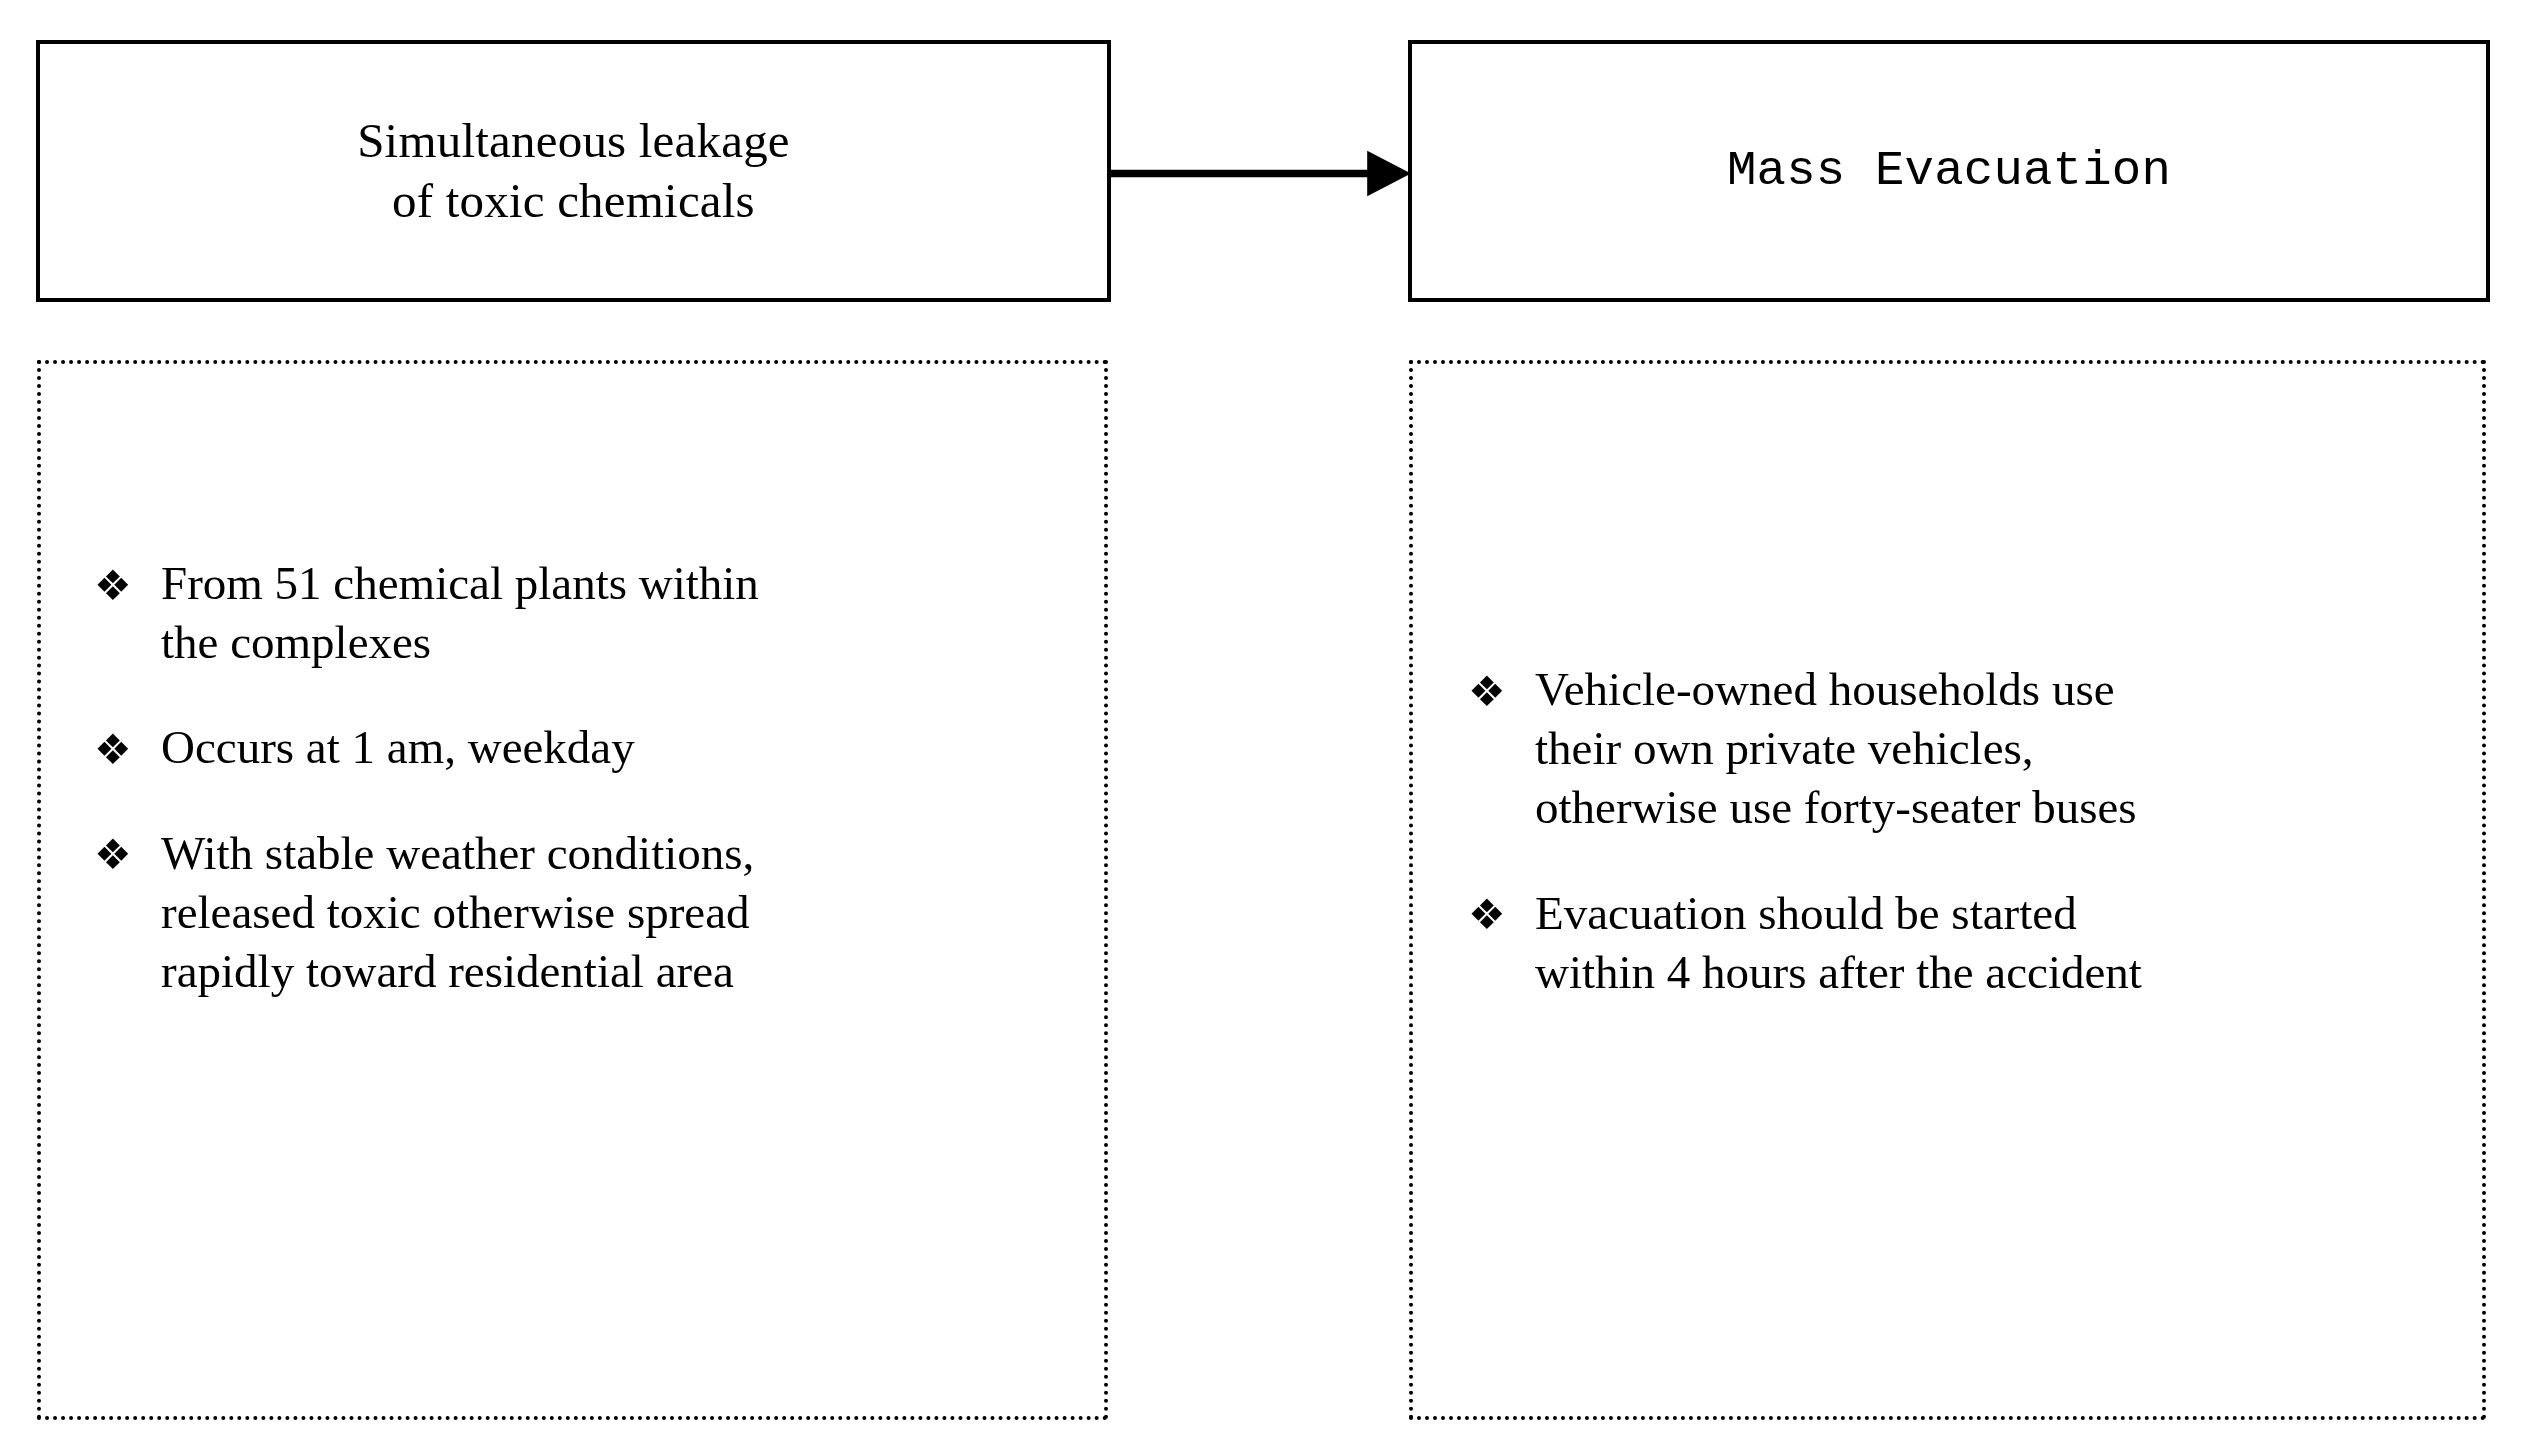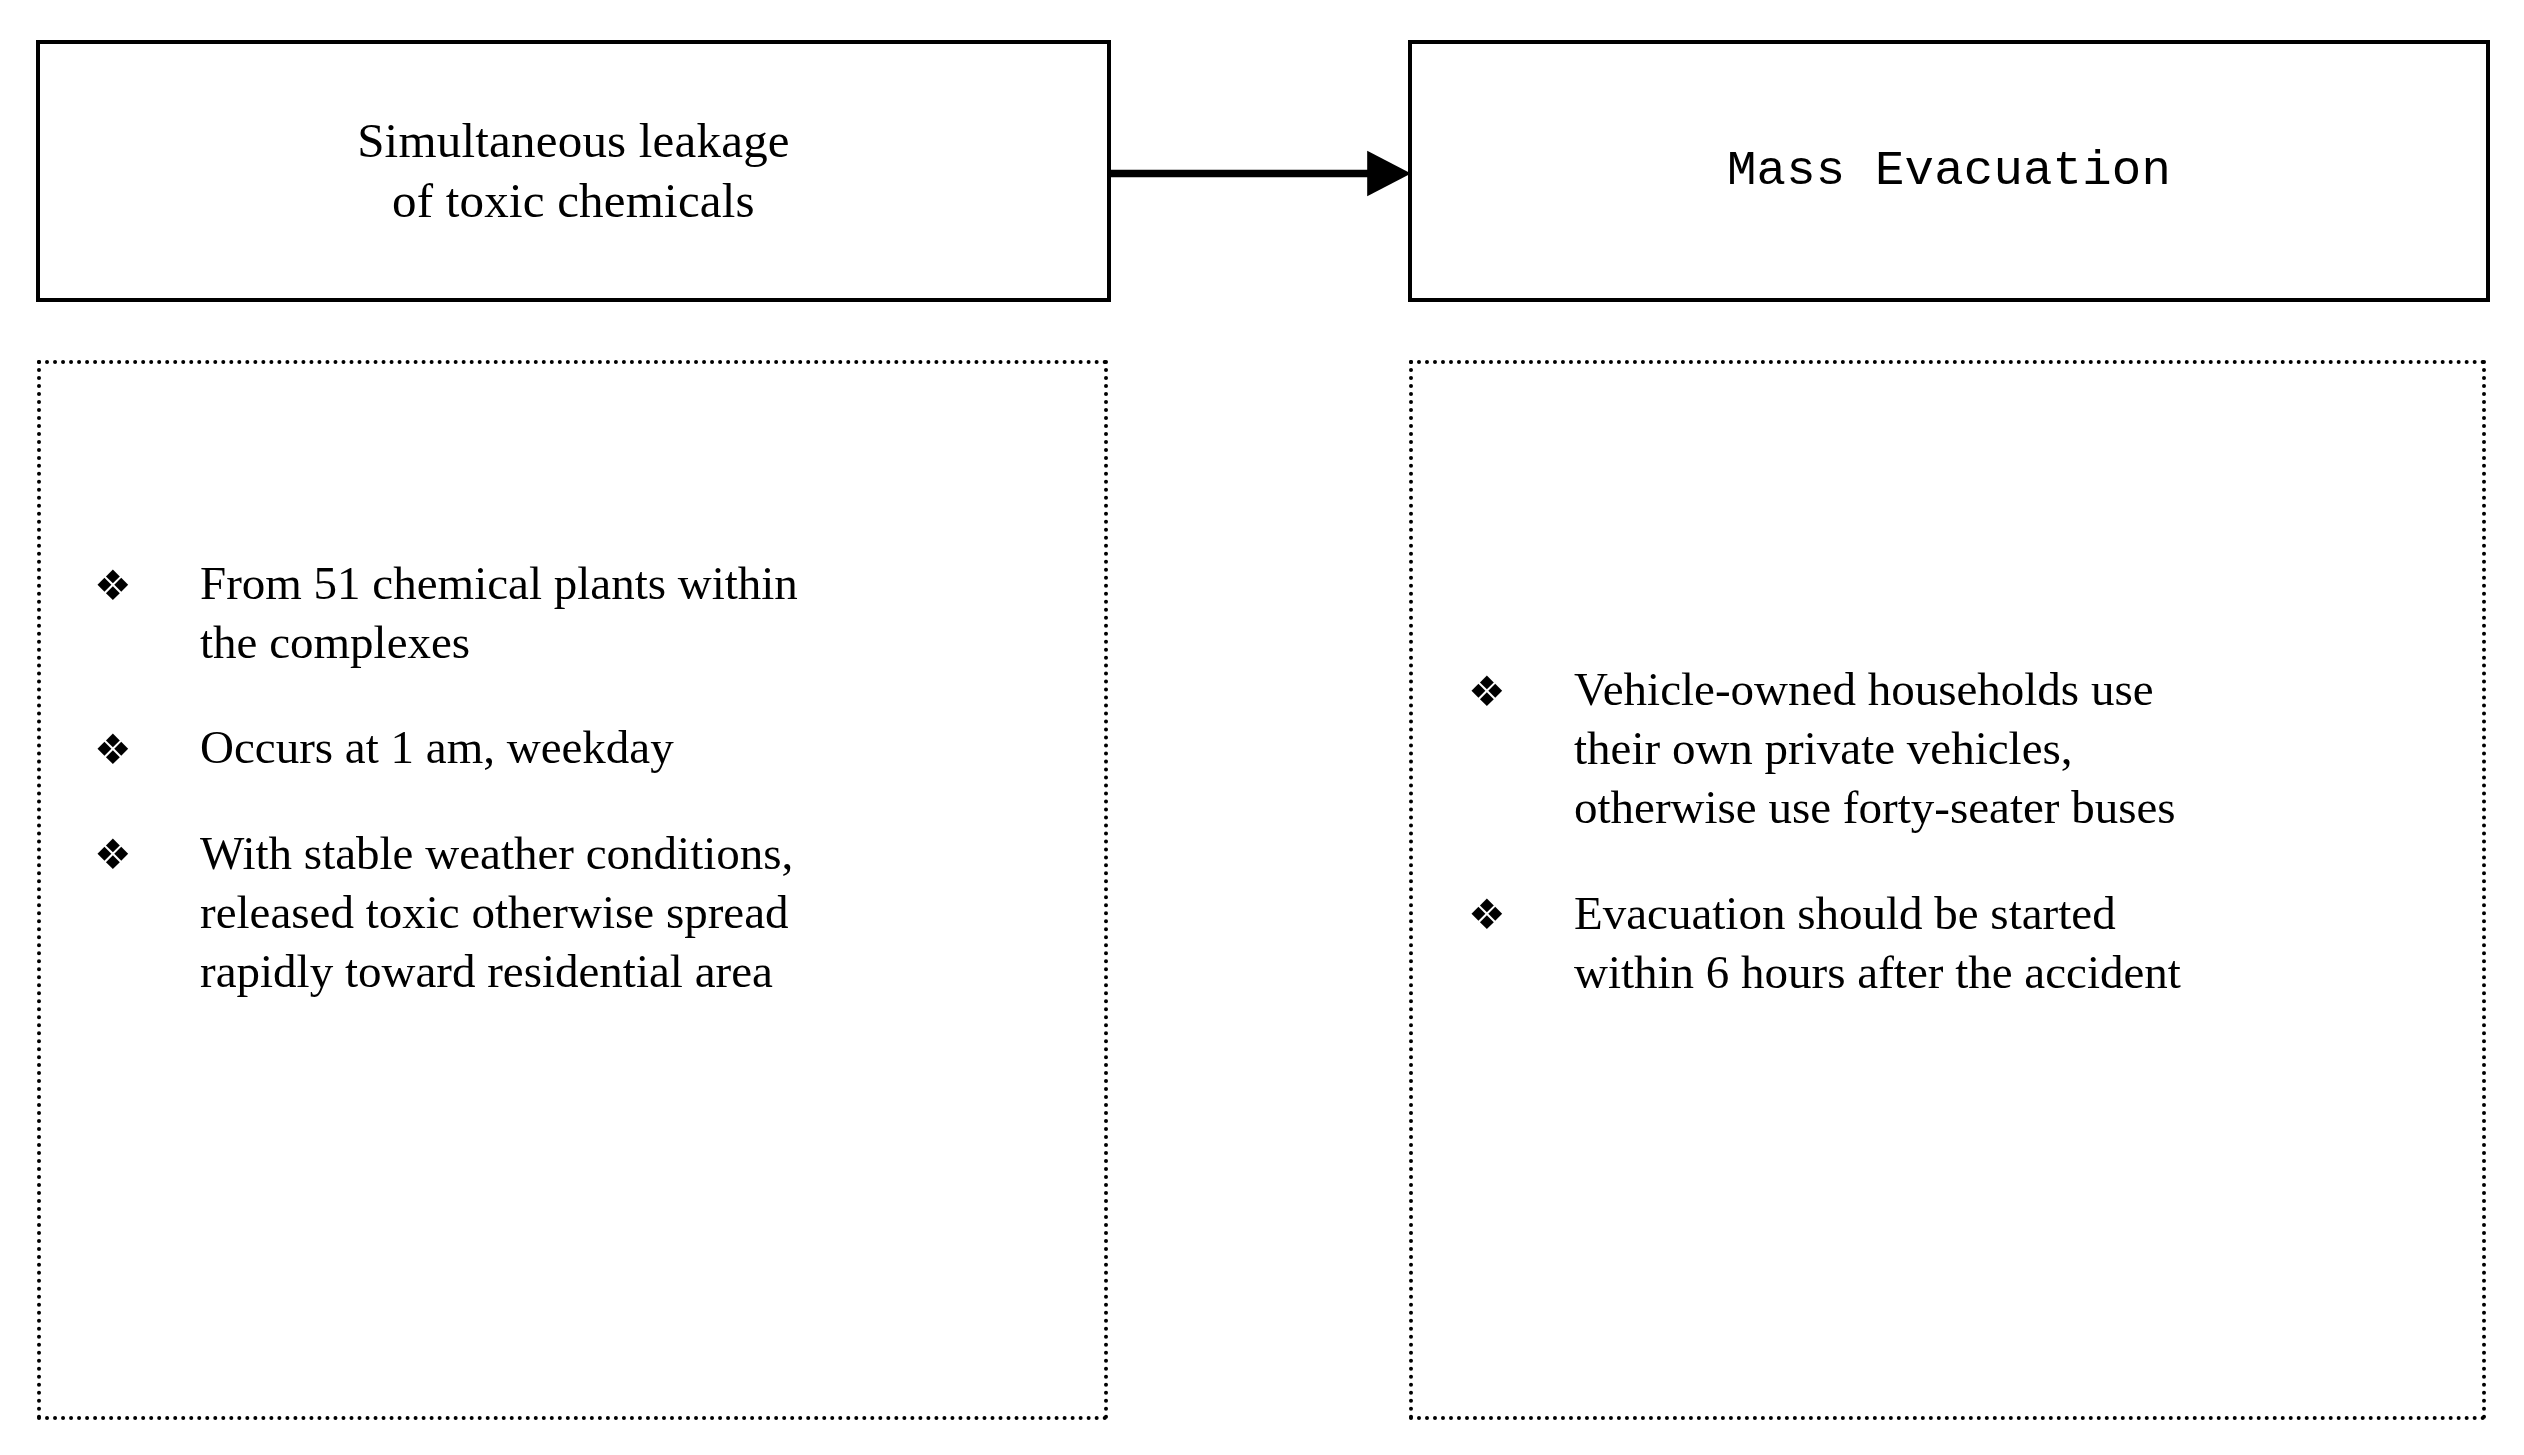--- a/index.html
+++ b/index.html
@@ -85,21 +85,20 @@
     left: 0;
     top: 1.8px;
     width: 51px;
     font-size: 42px;
     line-height: 1.42;
     font-family: "DejaVu Sans", sans-serif;
   }
   .bullet-text {
     display: block;
     white-space: pre-line;
-    margin-left: 39px;
   }
 </style>
 </head>
 <body>
 
 <div id="canvas">
 
   <div class="solid-box" id="box-hazard">
     <div class="box-title">Simultaneous leakage
 of toxic chemicals</div>
@@ -138,19 +137,19 @@
     <ul class="bullet-list">
       <li class="bullet-item">
         <span class="bullet-marker">❖</span>
         <span class="bullet-text">Vehicle-owned households use
 their own private vehicles,
 otherwise use forty-seater buses</span>
       </li>
       <li class="bullet-item">
         <span class="bullet-marker">❖</span>
         <span class="bullet-text">Evacuation should be started
-within 6 hours after the accident</span>
+within 4 hours after the accident</span>
       </li>
     </ul>
   </div>
 
 </div>
 
 
 </body></html>

